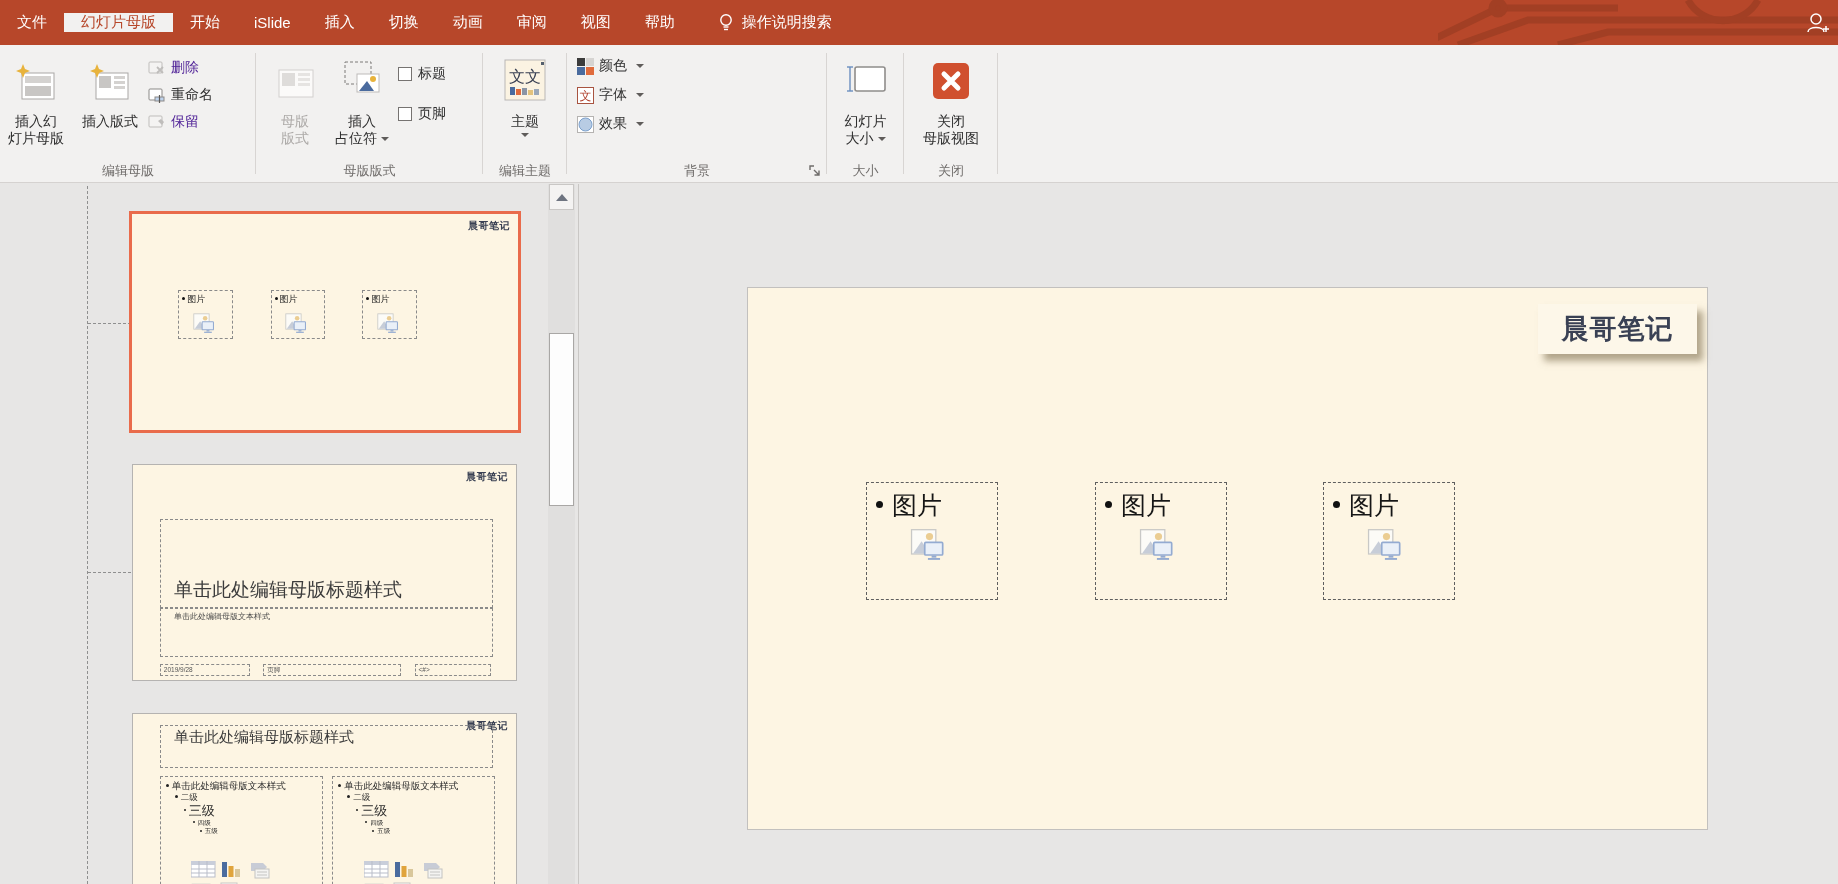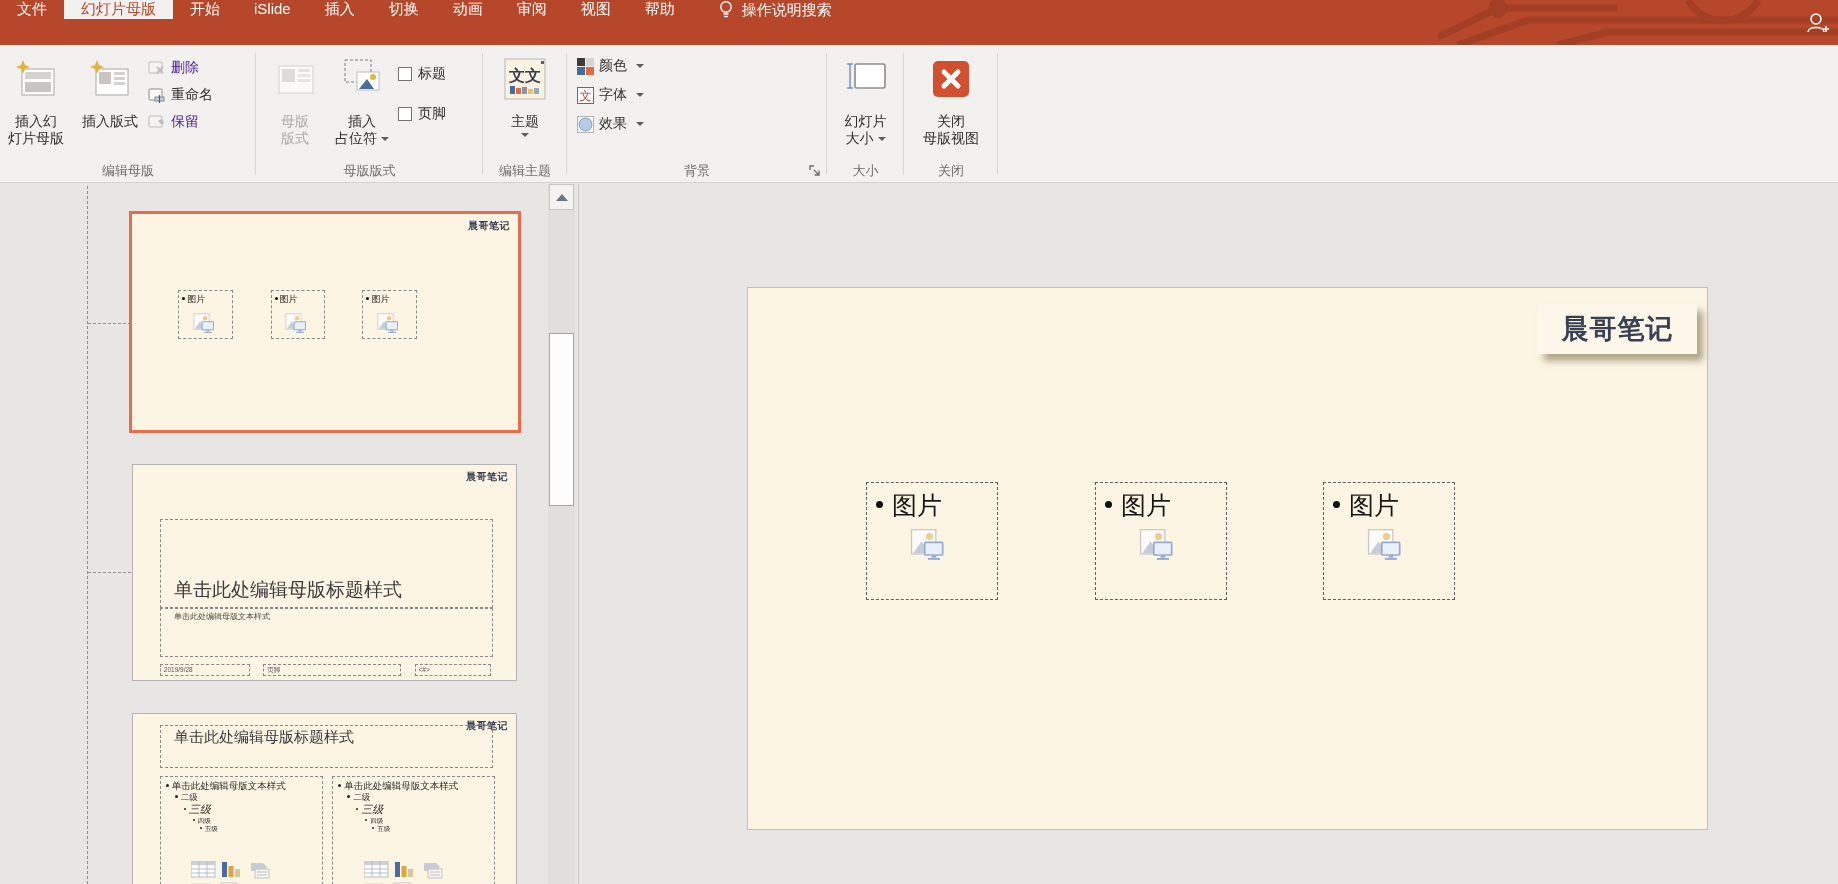--- a/index.html
+++ b/index.html
@@ -3,34 +3,34 @@
 <meta charset="utf-8">
 <style>
   * { box-sizing: border-box; }
   html,body { margin:0; padding:0; }
   body {
     width:1838px; height:884px; overflow:hidden; position:relative;
     font-family:"Liberation Sans","DejaVu Sans",sans-serif;
     background:#E7E6E5;
   }
   
-  .titlebar{position:absolute;top:0;left:0;right:0;height:45px;background:#B7472A;display:flex;align-items:flex-start;color:#fff;z-index:5;}
+  .titlebar{position:absolute;top:0;left:0;right:0;height:45px;background:#B7472A;display:flex;align-items:center;color:#fff;z-index:5;}
   .circuit{position:absolute;right:0;top:0;height:45px;width:400px;pointer-events:none;}
   .tab{display:flex;align-items:center;padding:0 17px;font-size:15px;white-space:nowrap;cursor:default;position:relative;z-index:2;}
   .tab.selected{background:#F2F1F0;color:#B7472A;}
   .search-tab{display:flex;align-items:center;gap:8px;margin-left:26px;font-size:15px;z-index:2;}
   .account-area{position:absolute;right:8px;top:0;height:45px;display:flex;align-items:center;z-index:3;}
   
   .ribbon{position:absolute;top:45px;left:0;right:0;height:138px;background:#F2F1F0;border-bottom:1px solid #D5D2D0;}
   .rgroup{position:absolute;top:0;height:137px;}
   .rgroup .glabel{position:absolute;bottom:2px;left:0;right:0;text-align:center;font-size:13px;color:#6F6C6A;}
   .gdivider{position:absolute;top:8px;bottom:8px;width:1px;background:#D8D5D3;}
   .grow{position:absolute;top:6px;left:0;right:0;bottom:22px;display:flex;align-items:stretch;}
   .bigbtn{display:flex;flex-direction:column;align-items:center;justify-content:flex-start;padding-top:4px;cursor:pointer;}
-  .bigbtn .bicon{height:48px;display:flex;align-items:center;justify-content:center;font-weight:bold;}
+  .bigbtn .bicon{height:48px;display:flex;align-items:flex-end;justify-content:center;}
   .bigbtn .blabel{font-size:14px;line-height:17px;color:#2f2f2f;text-align:center;margin-top:10px;}
   .bigbtn.disabled .blabel{color:#ADAAA8;}
   .smallcol{display:flex;flex-direction:column;justify-content:flex-start;padding-top:8px;gap:9px;}
   .smallbtn{display:flex;align-items:center;gap:5px;font-size:14px;color:#2f2f2f;cursor:pointer;white-space:nowrap;}
   .smallbtn.disabled{color:#4c1d95;}
   .cbrow{display:flex;align-items:center;gap:6px;font-size:14px;color:#2f2f2f;cursor:pointer;white-space:nowrap;}
   .cbbox{width:14px;height:14px;border:1px solid #767371;background:#fff;flex:0 0 auto;}
   .darr{width:0;height:0;border-left:4px solid transparent;border-right:4px solid transparent;border-top:4px solid #5f5c5a;display:inline-block;margin-left:4px;vertical-align:middle;}
   .darr.below{margin:3px 0 0 0;}
   .launcher{position:absolute;right:5px;bottom:4px;width:13px;height:13px;cursor:pointer;}
@@ -59,21 +59,21 @@
   
   .t2title{position:absolute;left:4%;bottom:4px;font-size:19px;color:#3c3c3c;white-space:nowrap;}
   .t2body{position:absolute;left:4%;top:2px;font-size:8px;color:#4a4a4a;white-space:nowrap;}
   .tfoot{font-size:6.5px;color:#555;padding:1px 0 0 3px;white-space:nowrap;overflow:hidden;}
   .t3title{position:absolute;left:4%;top:2px;font-size:15px;color:#3c3c3c;white-space:nowrap;}
   .t3lines{padding:3px 0 0 5px;color:#2c2c2c;}
   .t3l{white-space:nowrap;line-height:1.25;}
   .t3l .dot{display:inline-block;background:#222;border-radius:50%;vertical-align:middle;margin-right:3px;margin-bottom:2px;}
   .t3l0{font-size:9.5px;} .t3l0 .dot{width:3px;height:3px;}
   .t3l1{font-size:8.5px;padding-left:9px;} .t3l1 .dot{width:3px;height:3px;}
-  .t3l2{font-size:11px;padding-left:18px;font-style:italic;} .t3l2 .dot{width:2px;height:2px;}
+  .t3l2{font-size:13px;padding-left:18px;} .t3l2 .dot{width:2px;height:2px;}
   .t3l3{font-size:6.5px;padding-left:27px;} .t3l3 .dot{width:2px;height:2px;}
   .t3l4{font-size:6.5px;padding-left:34px;} .t3l4 .dot{width:2px;height:2px;}
   .t3icons{position:absolute;left:50%;top:84px;transform:translateX(-50%);}
 </style>
 </head>
 <body>
 
 <svg width="0" height="0" style="position:absolute">
   <defs>
     <g id="picicon">

